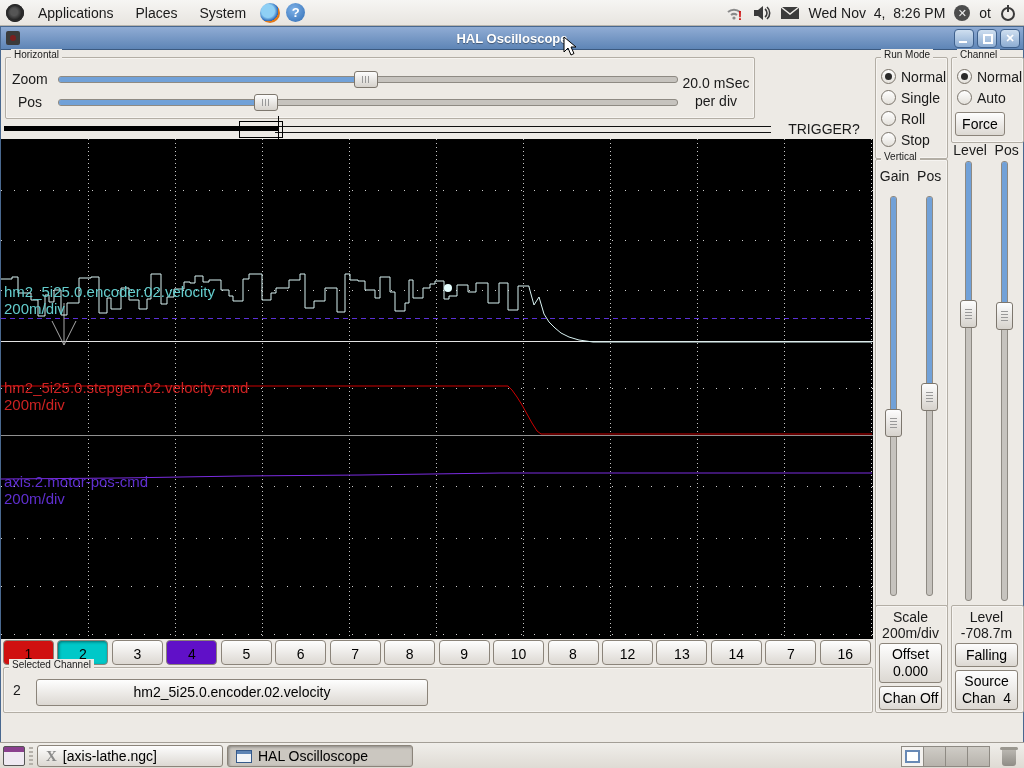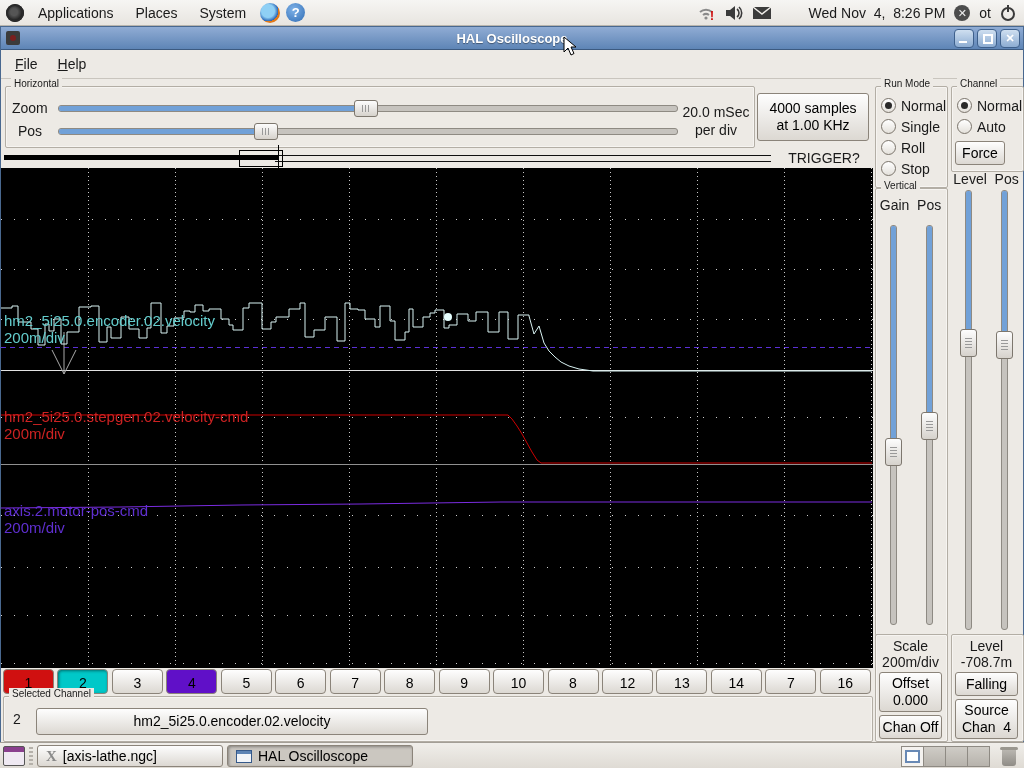--- a/index.html
+++ b/index.html
@@ -10,21 +10,21 @@
     background:linear-gradient(#f6f5f3,#e8e5e0);border-bottom:1px solid #b9b5ad;
     display:flex;align-items:center;}
   .panel-left{display:flex;align-items:center;gap:6px;padding-left:6px;}
   .panel-menu{padding:2px 8px;font-size:14px;}
   .panel-right{margin-left:auto;display:flex;align-items:center;gap:9px;padding-right:8px;font-size:14px;}
   .appicon{width:18px;height:18px;border-radius:50%;background:radial-gradient(circle at 45% 45%,#555 25%,#111 70%);
     box-shadow:inset 0 0 0 2px #2a2a2a;}
   .fficon{width:20px;height:20px;border-radius:50%;background:radial-gradient(circle at 40% 40%,#8fd0f5 0 38%,#2a65b5 60%,#e07818 62%);}
   .helpicon{width:19px;height:19px;border-radius:50%;background:radial-gradient(circle at 40% 35%,#7fb2e8,#2f6cb4);
     color:#fff;font-weight:bold;font-size:13px;text-align:center;line-height:19px;}
-  .clock{white-space:pre;font-size:14px;margin-left:28px;}
+  .clock{white-space:pre;font-size:14px;}
   .userbadge{width:16px;height:16px;border-radius:50%;background:#4c4c4c;color:#eee;font-size:11px;
     text-align:center;line-height:16px;}
   
   .window{position:absolute;left:0;top:26px;width:1022px;height:715px;border:1px solid #49688f;
     background:#edeae5;}
   .titlebar{position:relative;height:22px;background:linear-gradient(#90acd4,#5e85b6);
     border-bottom:1px solid #3c5a80;display:flex;align-items:center;}
   .title-text{position:absolute;left:0;right:0;text-align:center;color:#fff;font-weight:bold;
     font-size:13px;text-shadow:0 1px 1px rgba(0,0,0,.4);}
   .wicon{width:14px;height:14px;margin-left:5px;background:#3b3b3b;border-radius:2px;position:relative;z-index:1;}
@@ -158,24 +158,20 @@
             <span class="g-min"></span>
           </span>
         <span class="winbtn">
             <span class="g-max"></span>
           </span>
         <span class="winbtn">
             <span class="g-close">✕</span>
           </span>
       </span>
     </div>
-    <div class="menubar">
-      <span class="menu-item">File</span>
-      <span class="menu-item">Help</span>
-    </div>
 
     <div class="content">
 
       <div class="frame" style="left:4px;top:7px;width:748px;height:60px;">
         <span class="legend">Horizontal</span>
         <span class="lbl" style="left:6px;top:13px;">Zoom</span>
         <span class="lbl" style="left:12px;top:36px;">Pos</span>
         <div class="hslider" style="left:52px;top:13px;width:620px;">
           <div class="trough">
               <div class="fill" style="width:307px;"></div>
@@ -185,21 +181,20 @@
         <div class="hslider" style="left:52px;top:36px;width:620px;">
           <div class="trough">
               <div class="fill" style="width:207px;"></div>
             </div>
           <div class="handle h" style="left:196px;"></div>
         </div>
       </div>
 
       <span class="lbl center" style="left:678px;top:24px;width:74px;line-height:18px;"><span>20.0 mSec</span><br><span>per div</span></span>
 
-      <button class="btn" style="left:756px;top:14px;width:112px;height:48px;"><span>4000 samples</span><span>at 1.00 KHz</span></button>
 
       <div class="recbar">
         <div class="rec-thin"></div>
         <div class="rec-thick"></div>
         <div class="rec-box"></div>
         <div class="rec-line"></div>
       </div>
       <span class="lbl center" style="left:776px;top:71px;width:94px;">TRIGGER?</span>
 
       <div class="frame" style="left:874px;top:7px;width:71px;height:100px;">

